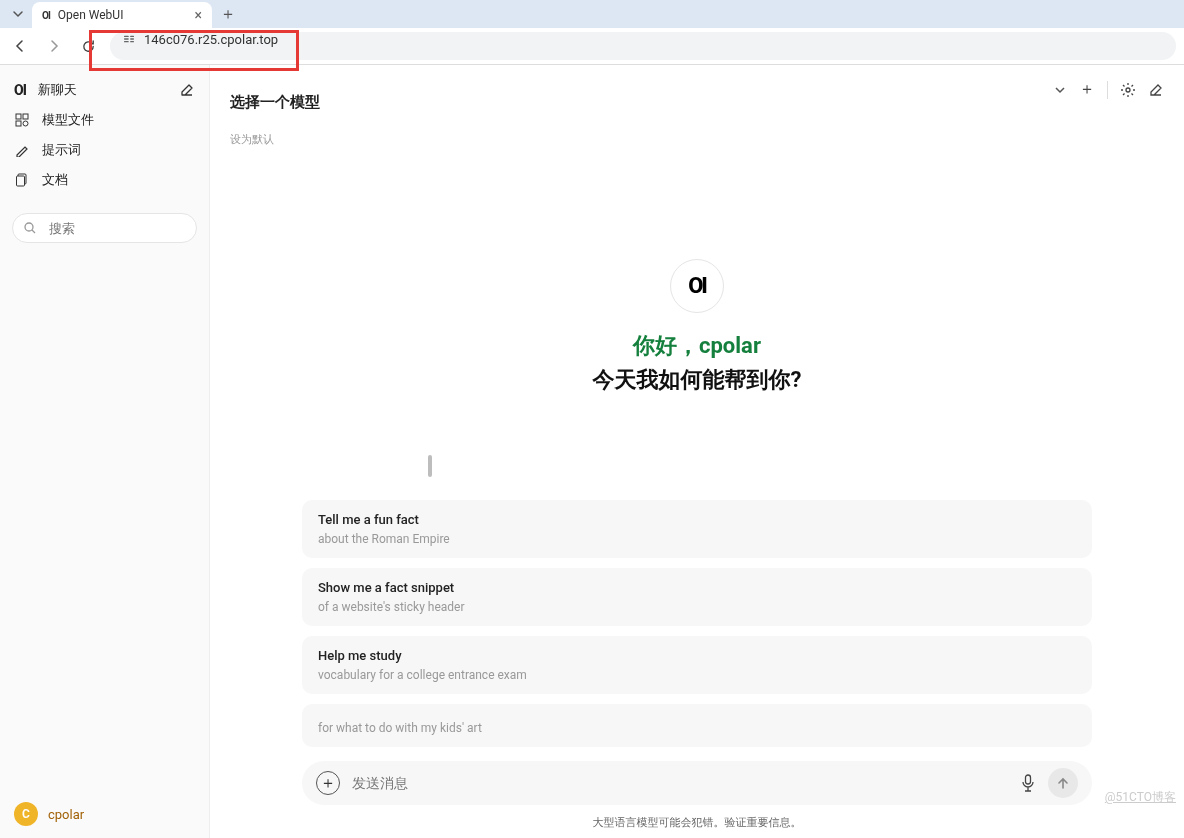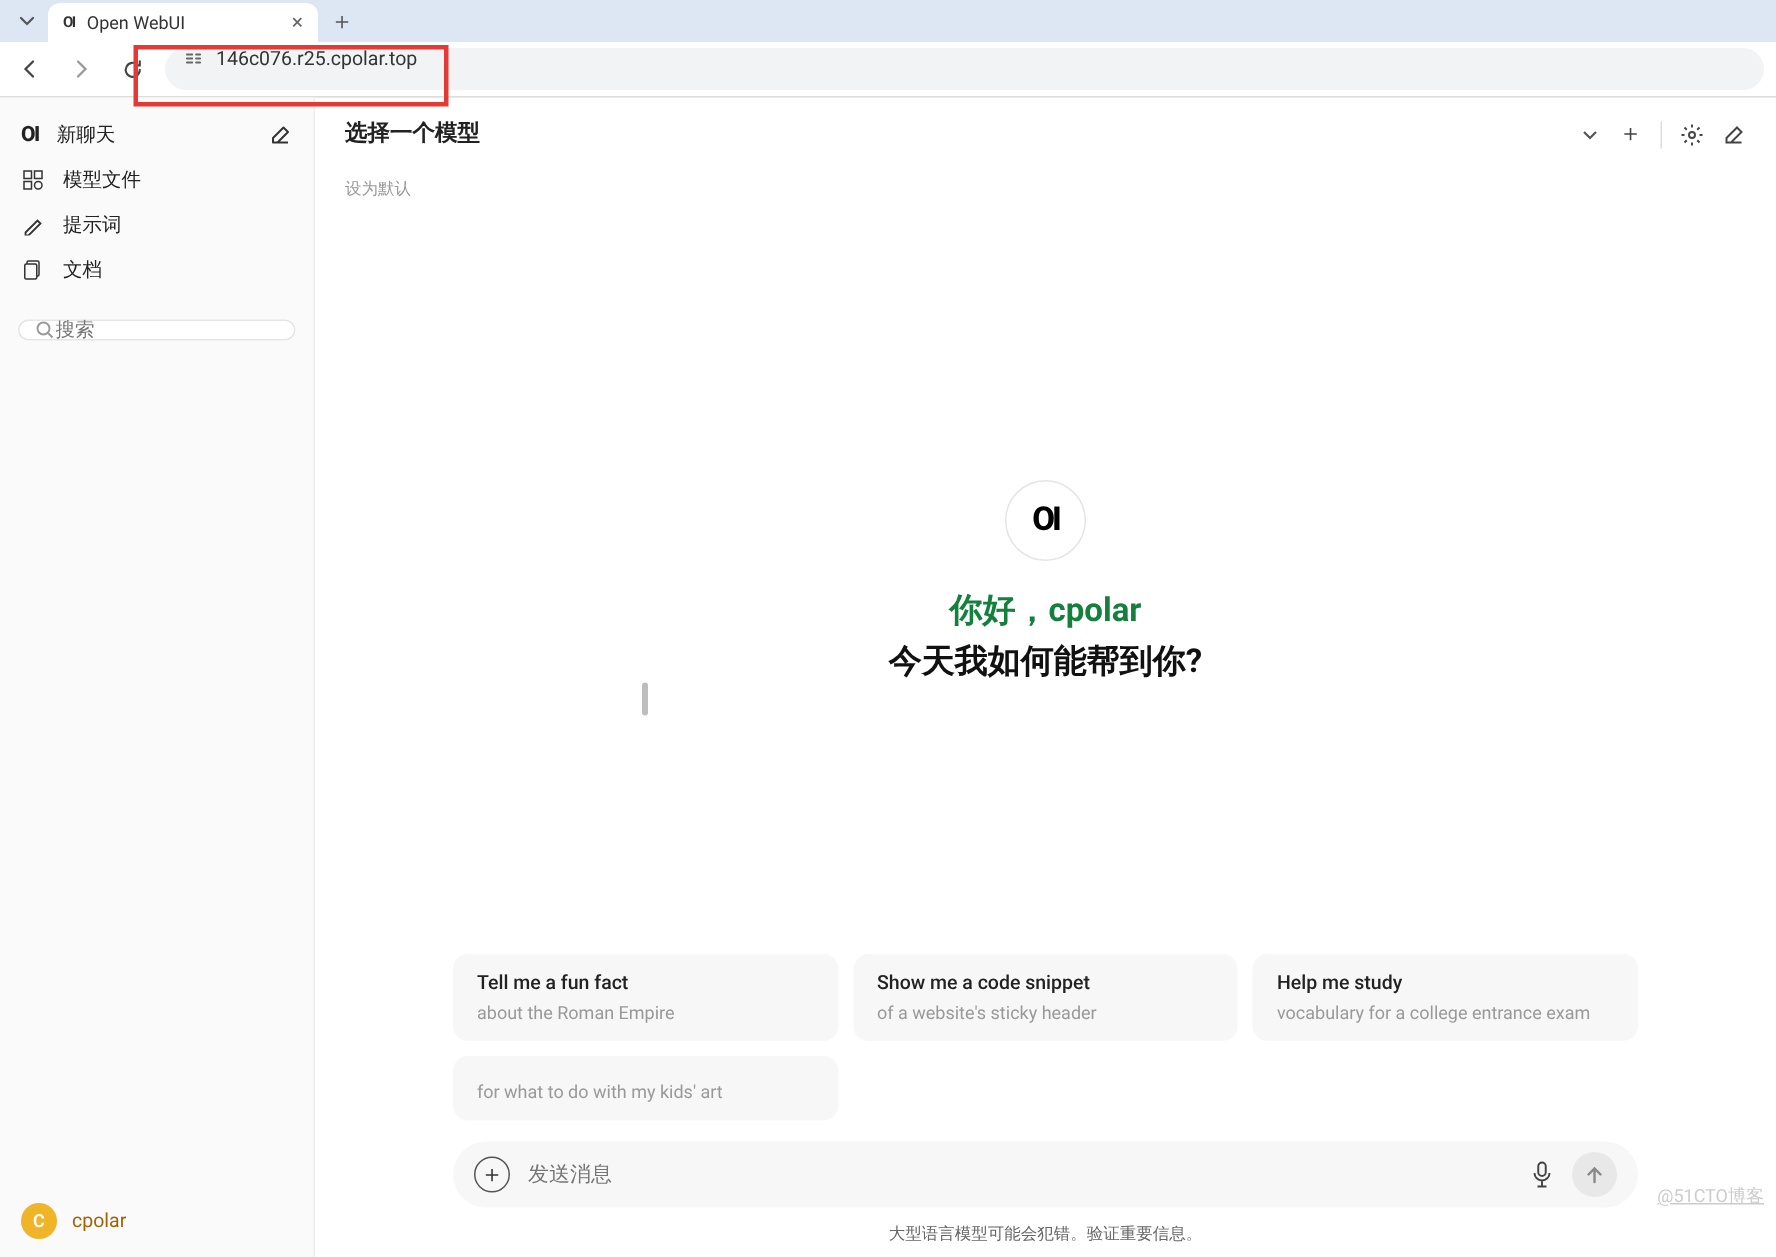--- a/index.html
+++ b/index.html
@@ -22,42 +22,42 @@
 
 
 .app { display: flex; height: calc(838px - 65px); }
 .sidebar { width: 210px; background: #fafafa; border-right: 1px solid #eee; display: flex; flex-direction: column; }
 .sb-top { padding: 10px 14px; }
 .sb-row { display: flex; align-items: center; gap: 12px; height: 30px; font-size: 13px; color: #222; cursor: pointer; }
 .sb-row .icon { width: 16px; height: 16px; display: flex; align-items: center; justify-content: center; color: #333; }
 .sb-logo { font-weight: 800; font-size: 14px; letter-spacing: -1px; }
 .sb-newchat { font-weight: 500; }
 .sb-compose { margin-left: auto; }
-.sb-search { margin: 8px 12px 0; background: #fff; border: 1px solid #e5e5e5; border-radius: 16px; height: 14px; display: flex; align-items: center; padding: 0 10px; gap: 0; font-size: 13px; color: #999; }
+.sb-search { margin: 8px 12px 0; background: #fff; border: 1px solid #e5e5e5; border-radius: 16px; height: 30px; display: flex; align-items: center; padding: 0 10px; gap: 12px; font-size: 13px; color: #999; }
 .sb-search input { border: none; outline: none; background: transparent; flex: 1; font-size: 13px; }
 .sb-footer { margin-top: auto; padding: 12px 14px; display: flex; align-items: center; gap: 10px; }
 .avatar { width: 24px; height: 24px; border-radius: 50%; background: #f0b429; color: #fff; display: flex; align-items: center; justify-content: center; font-size: 12px; font-weight: 600; }
 .username { font-size: 13px; color: #a16207; }
 
 
 .main { flex: 1; display: flex; flex-direction: column; position: relative; }
 .main-header { display: flex; align-items: flex-start; padding: 14px 20px 6px; }
 .model-block { flex: 1; text-align: left; }
-.model-title { font-size: 15px; font-weight: 600; color: #222; }
+.model-title { font-size: 15px; font-weight: 600; color: #222; margin-top: 14px; }
 .model-sub { font-size: 11px; color: #999; margin-top: 20px; }
 .header-actions { display: flex; align-items: center; gap: 12px; color: #444; }
 .header-actions .divider { width: 1px; height: 18px; background: #ddd; }
 .hbtn { cursor: pointer; display: flex; align-items: center; justify-content: center; }
 
 .center-area { flex: 1; display: flex; flex-direction: column; align-items: center; justify-content: center; }
 .logo-circle { width: 54px; height: 54px; border-radius: 50%; border: 1px solid #e5e5e5; display: flex; align-items: center; justify-content: center; font-weight: 800; font-size: 22px; letter-spacing: -2px; margin-bottom: 18px; }
 .greeting { font-size: 22px; font-weight: 700; color: #15803d; text-align: center; }
 .greeting2 { font-size: 22px; font-weight: 700; color: #111; text-align: center; margin-top: 4px; }
 
-.suggestions { display: grid; grid-template-columns: 1fr 1fr 1fr; gap: 10px; padding: 0 40px 14px; max-width: 870px; margin: 0 auto; width: 100%; }
+.suggestions { display: grid; grid-template-columns: 1fr; gap: 10px; padding: 0 40px 14px; max-width: 870px; margin: 0 auto; width: 100%; }
 .sugg { background: #f7f7f7; border-radius: 10px; padding: 12px 16px; cursor: pointer; }
 .sugg-title { font-size: 13px; color: #222; font-weight: 500; }
 .sugg-sub { font-size: 12px; color: #999; margin-top: 5px; }
 
 .input-row { padding: 0 40px 10px; max-width: 870px; margin: 0 auto; width: 100%; }
 .msg-input { background: #f7f7f7; border-radius: 22px; height: 44px; display: flex; align-items: center; padding: 0 14px; gap: 12px; }
 .msg-input .plus { width: 24px; height: 24px; border-radius: 50%; border: 1.5px solid #555; display: flex; align-items: center; justify-content: center; cursor: pointer; color: #333; }
 .msg-input input { border: none; outline: none; background: transparent; flex: 1; font-size: 14px; }
 .msg-input .mic { cursor: pointer; color: #444; }
 .msg-input .send { width: 30px; height: 30px; border-radius: 50%; background: #e8e8e8; display: flex; align-items: center; justify-content: center; cursor: pointer; color: #888; }
@@ -207,21 +207,21 @@
       <div class="greeting">你好，cpolar</div>
       <div class="greeting2">今天我如何能帮到你?</div>
     </div>
 
     <div class="suggestions">
       <div class="sugg">
         <div class="sugg-title">Tell me a fun fact</div>
         <div class="sugg-sub">about the Roman Empire</div>
       </div>
       <div class="sugg">
-        <div class="sugg-title">Show me a code snippet</div>
+        <div class="sugg-title">Show me a fact snippet</div>
         <div class="sugg-sub">of a website's sticky header</div>
       </div>
       <div class="sugg">
         <div class="sugg-title">Help me study</div>
         <div class="sugg-sub">vocabulary for a college entrance exam</div>
       </div>
       <div class="sugg">
         <div class="sugg-sub">for what to do with my kids' art</div>
       </div>
     </div>

